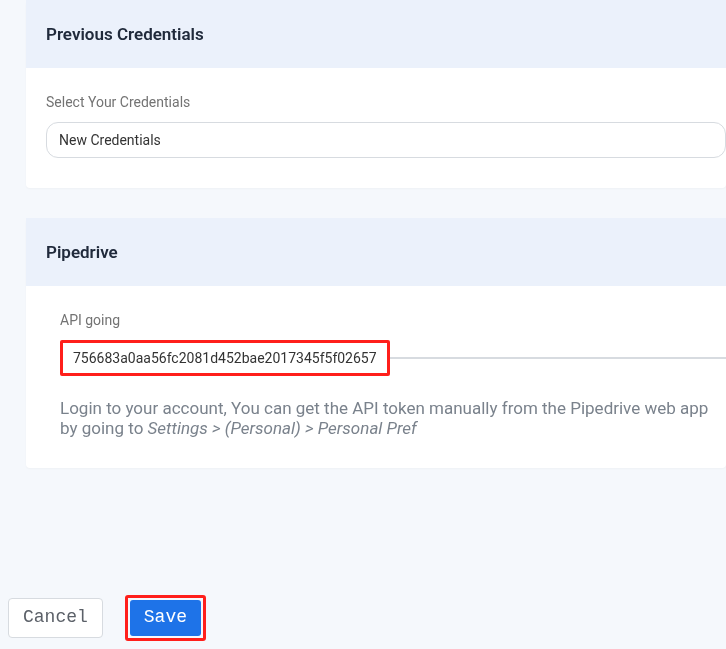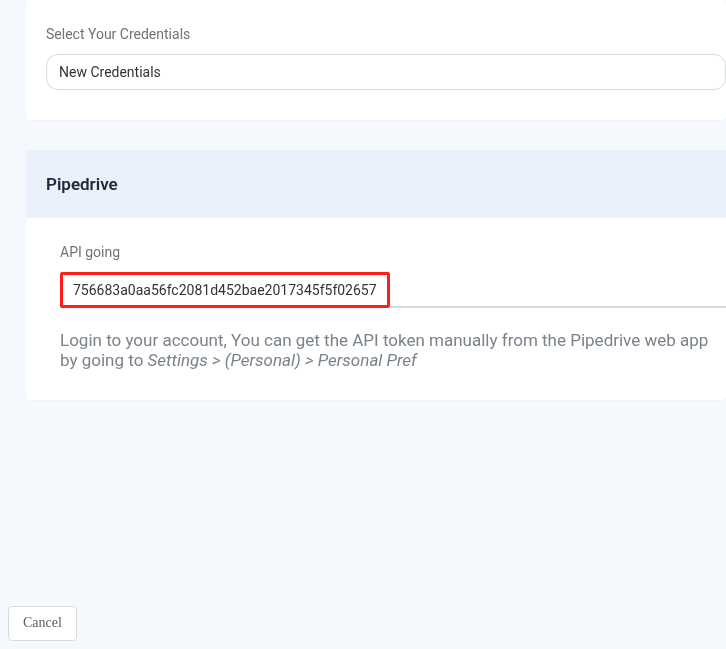--- a/index.html
+++ b/index.html
@@ -63,21 +63,21 @@
       border-radius: 2px;
       padding: 7px 10px;
       font-size: 14px;
       color: #333;
       background: #fff;
       display: inline-block;
       min-width: 326px;
     }
     .api-input-line {
       display: flex;
-      align-items: flex-end;
+      align-items: center;
     }
     .api-input-rest {
       flex: 1;
       border-top: 1px solid #d7dbe0;
       border-bottom: 1px solid #d7dbe0;
       background: #fff;
     }
     .hint {
       font-size: 17px;
       color: #7a828c;
@@ -90,26 +90,26 @@
     }
     .footer-actions {
       position: absolute;
       left: 8px;
       bottom: 8px;
       display: flex;
       gap: 22px;
       align-items: center;
     }
     .btn {
-      font-size: 14px;
+      font-size: 18px;
       border-radius: 4px;
       padding: 8px 14px;
       cursor: pointer;
       line-height: 1.2;
-      font-family: Liberation Serif, serif;
+      font-family: Liberation Mono, monospace;
     }
     .btn-cancel {
       background: #fff;
       border: 1px solid #d7dbe0;
       color: #5b6068;
     }
     .btn-save-wrap {
       border: 3px solid #ff1f1b;
       border-radius: 3px;
       padding: 2px;
@@ -121,20 +121,23 @@
       color: #fff;
       font-weight: 500;
       padding: 7px 14px;
       border-radius: 3px;
     }
   </style>
 </head>
 <body>
 
 <div class="panel credentials">
+  <div class="panel-header">
+    <div class="panel-title">Previous Credentials</div>
+  </div>
   <div class="panel-body">
     <div class="field">
       <label class="field-label">Select Your Credentials</label>
       <div class="select-wrap">
         <div class="select">
           <span>New Credentials</span>
         </div>
       </div>
     </div>
   </div>
@@ -155,13 +158,16 @@
       </div>
       <div class="hint">
         <span>Login to your account, You can get the API token manually from the Pipedrive web app by going to </span><span class="hint-path">Settings &gt; (Personal) &gt; Personal Pref</span>
       </div>
     </div>
   </div>
 </div>
 
 <div class="footer-actions">
   <button class="btn btn-cancel">Cancel</button>
+  <span class="btn-save-wrap">
+    <button class="btn btn-save">Save</button>
+  </span>
 </div>
 
 </body></html>

